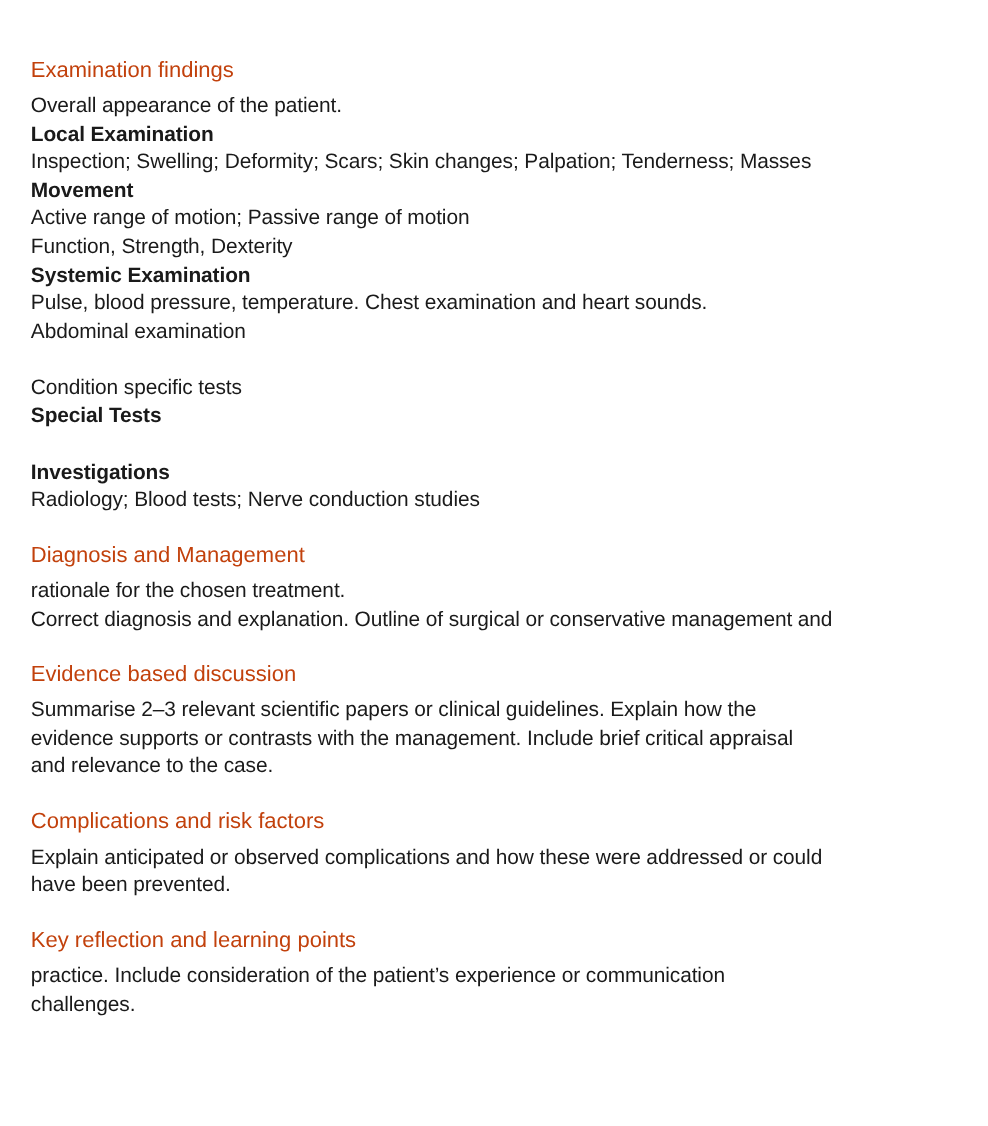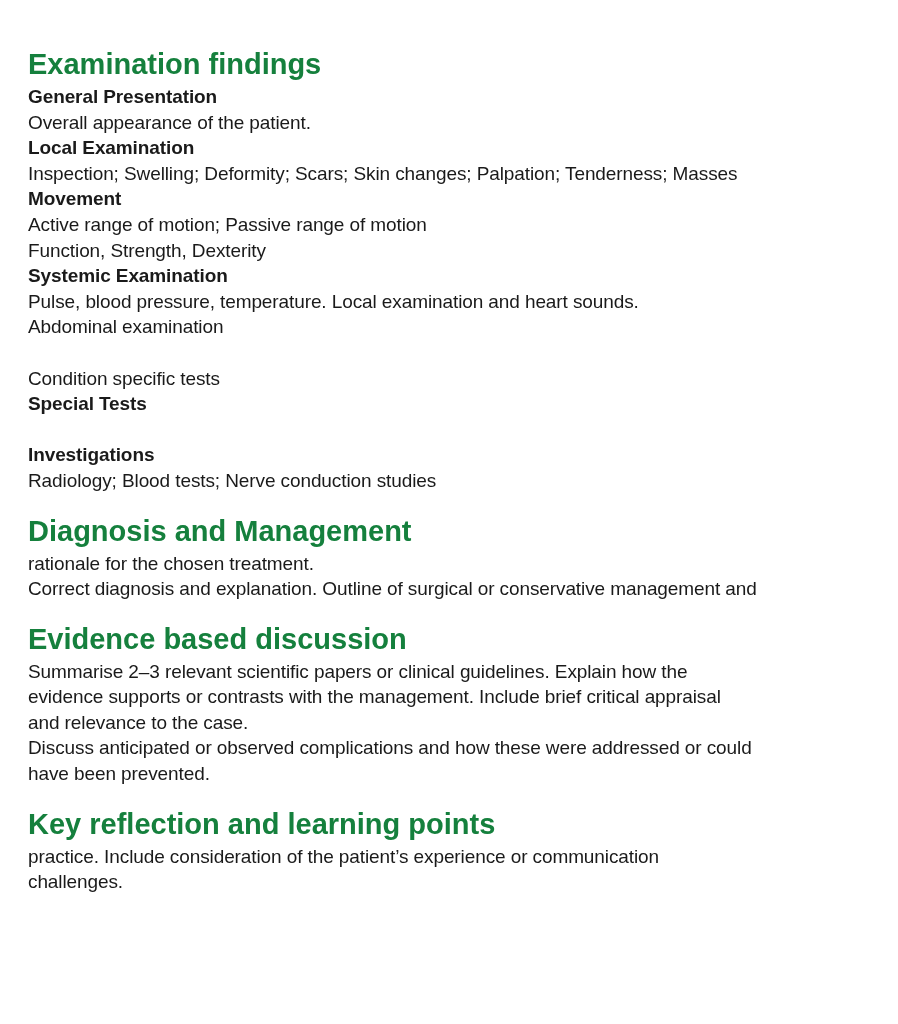--- a/index.html
+++ b/index.html
@@ -10,23 +10,23 @@
   body {
     width: 898px;
     height: 1024px;
     overflow: hidden;
     font-family: "Liberation Sans", "DejaVu Sans", sans-serif;
   }
   .doc {
     padding: 49px 20px 0 28px;
   }
   .h1 {
-    font-size: 29px;
-    font-weight: 700;
-    color: #15803d;
+    font-size: 20px;
+    font-weight: 400;
+    color: #c2410c;
     line-height: 30px;
     margin: 22px 0 5px 0;
     white-space: pre;
   }
   .h1.first {
     margin-top: 0;
   }
   .line {
     font-size: 19px;
     line-height: 25.6px;
@@ -40,46 +40,46 @@
   .spacer {
     height: 25.6px;
   }
 </style>
 </head>
 <body>
 
 <div class="doc">
 
   <div class="h1 first">Examination findings</div>
-  <div class="line sub">General Presentation</div>
   <div class="line">Overall appearance of the patient.</div>
   <div class="line sub">Local Examination</div>
   <div class="line">Inspection; Swelling; Deformity; Scars; Skin changes; Palpation; Tenderness; Masses</div>
   <div class="line sub">Movement</div>
   <div class="line">Active range of motion; Passive range of motion</div>
   <div class="line">Function, Strength, Dexterity</div>
   <div class="line sub">Systemic Examination</div>
-  <div class="line">Pulse, blood pressure, temperature. Local examination and heart sounds.</div>
+  <div class="line">Pulse, blood pressure, temperature. Chest examination and heart sounds.</div>
   <div class="line">Abdominal examination</div>
   <div class="spacer"></div>
   <div class="line">Condition specific tests</div>
   <div class="line sub">Special Tests</div>
   <div class="spacer"></div>
   <div class="line sub">Investigations</div>
   <div class="line">Radiology; Blood tests; Nerve conduction studies</div>
 
   <div class="h1">Diagnosis and Management</div>
   <div class="line">rationale for the chosen treatment.</div>
   <div class="line">Correct diagnosis and explanation. Outline of surgical or conservative management and</div>
 
   <div class="h1">Evidence based discussion</div>
   <div class="line">Summarise 2–3 relevant scientific papers or clinical guidelines. Explain how the</div>
   <div class="line">evidence supports or contrasts with the management. Include brief critical appraisal</div>
   <div class="line">and relevance to the case.</div>
 
-  <div class="line">Discuss anticipated or observed complications and how these were addressed or could</div>
+  <div class="h1">Complications and risk factors</div>
+  <div class="line">Explain anticipated or observed complications and how these were addressed or could</div>
   <div class="line">have been prevented.</div>
 
   <div class="h1">Key reflection and learning points</div>
   <div class="line">practice. Include consideration of the patient’s experience or communication</div>
   <div class="line">challenges.</div>
 
 </div>
 
 </body></html>

